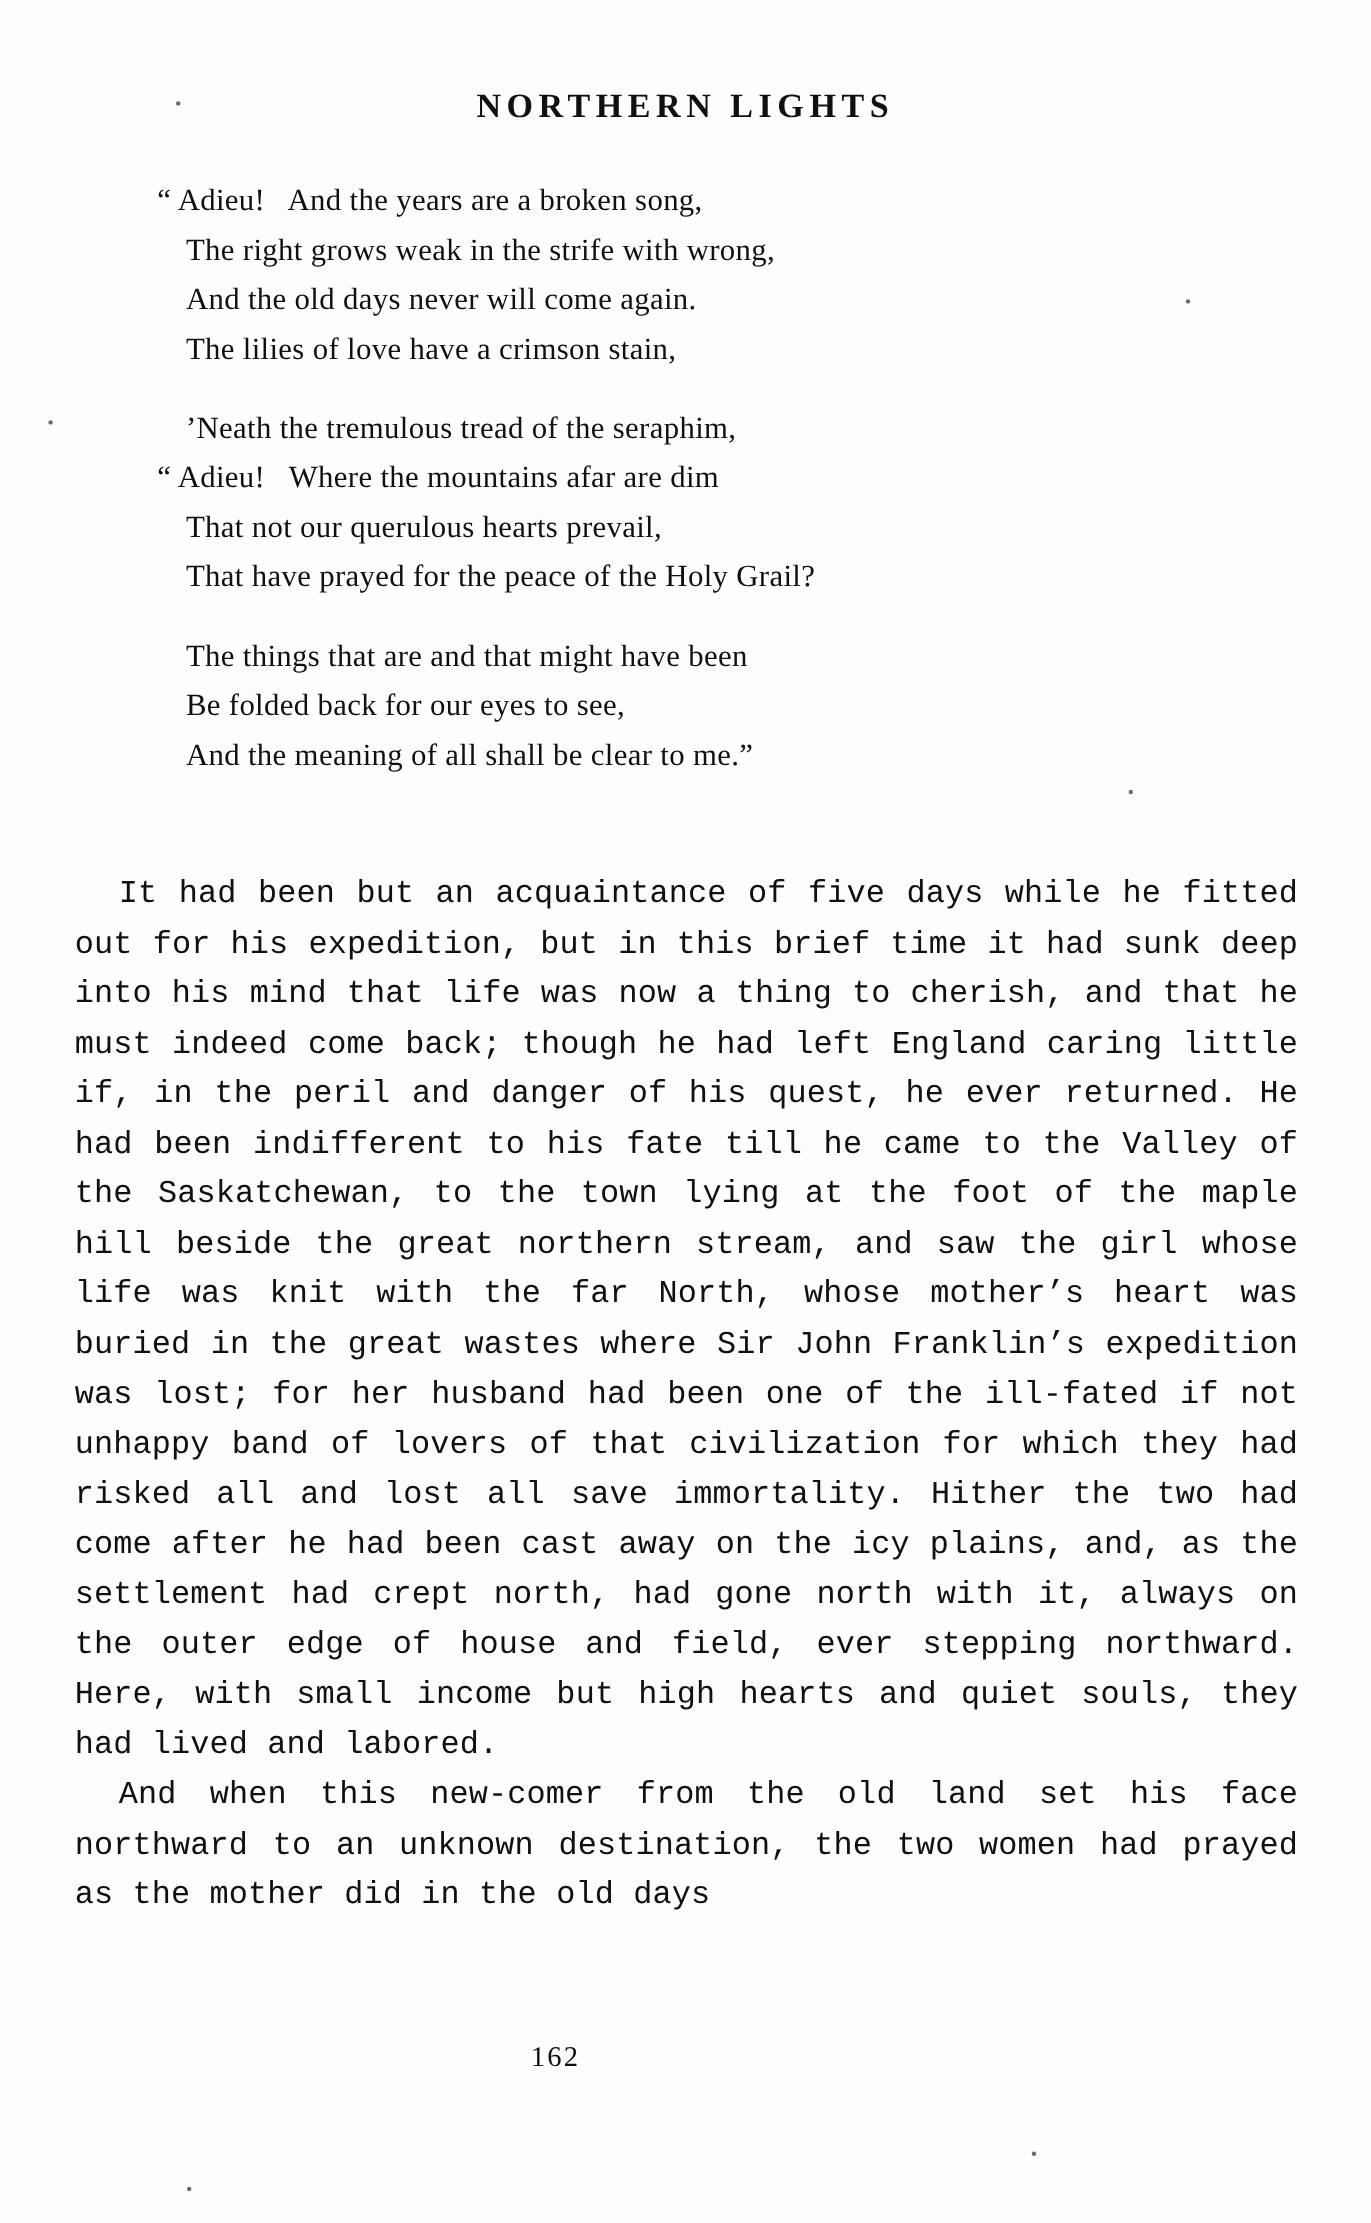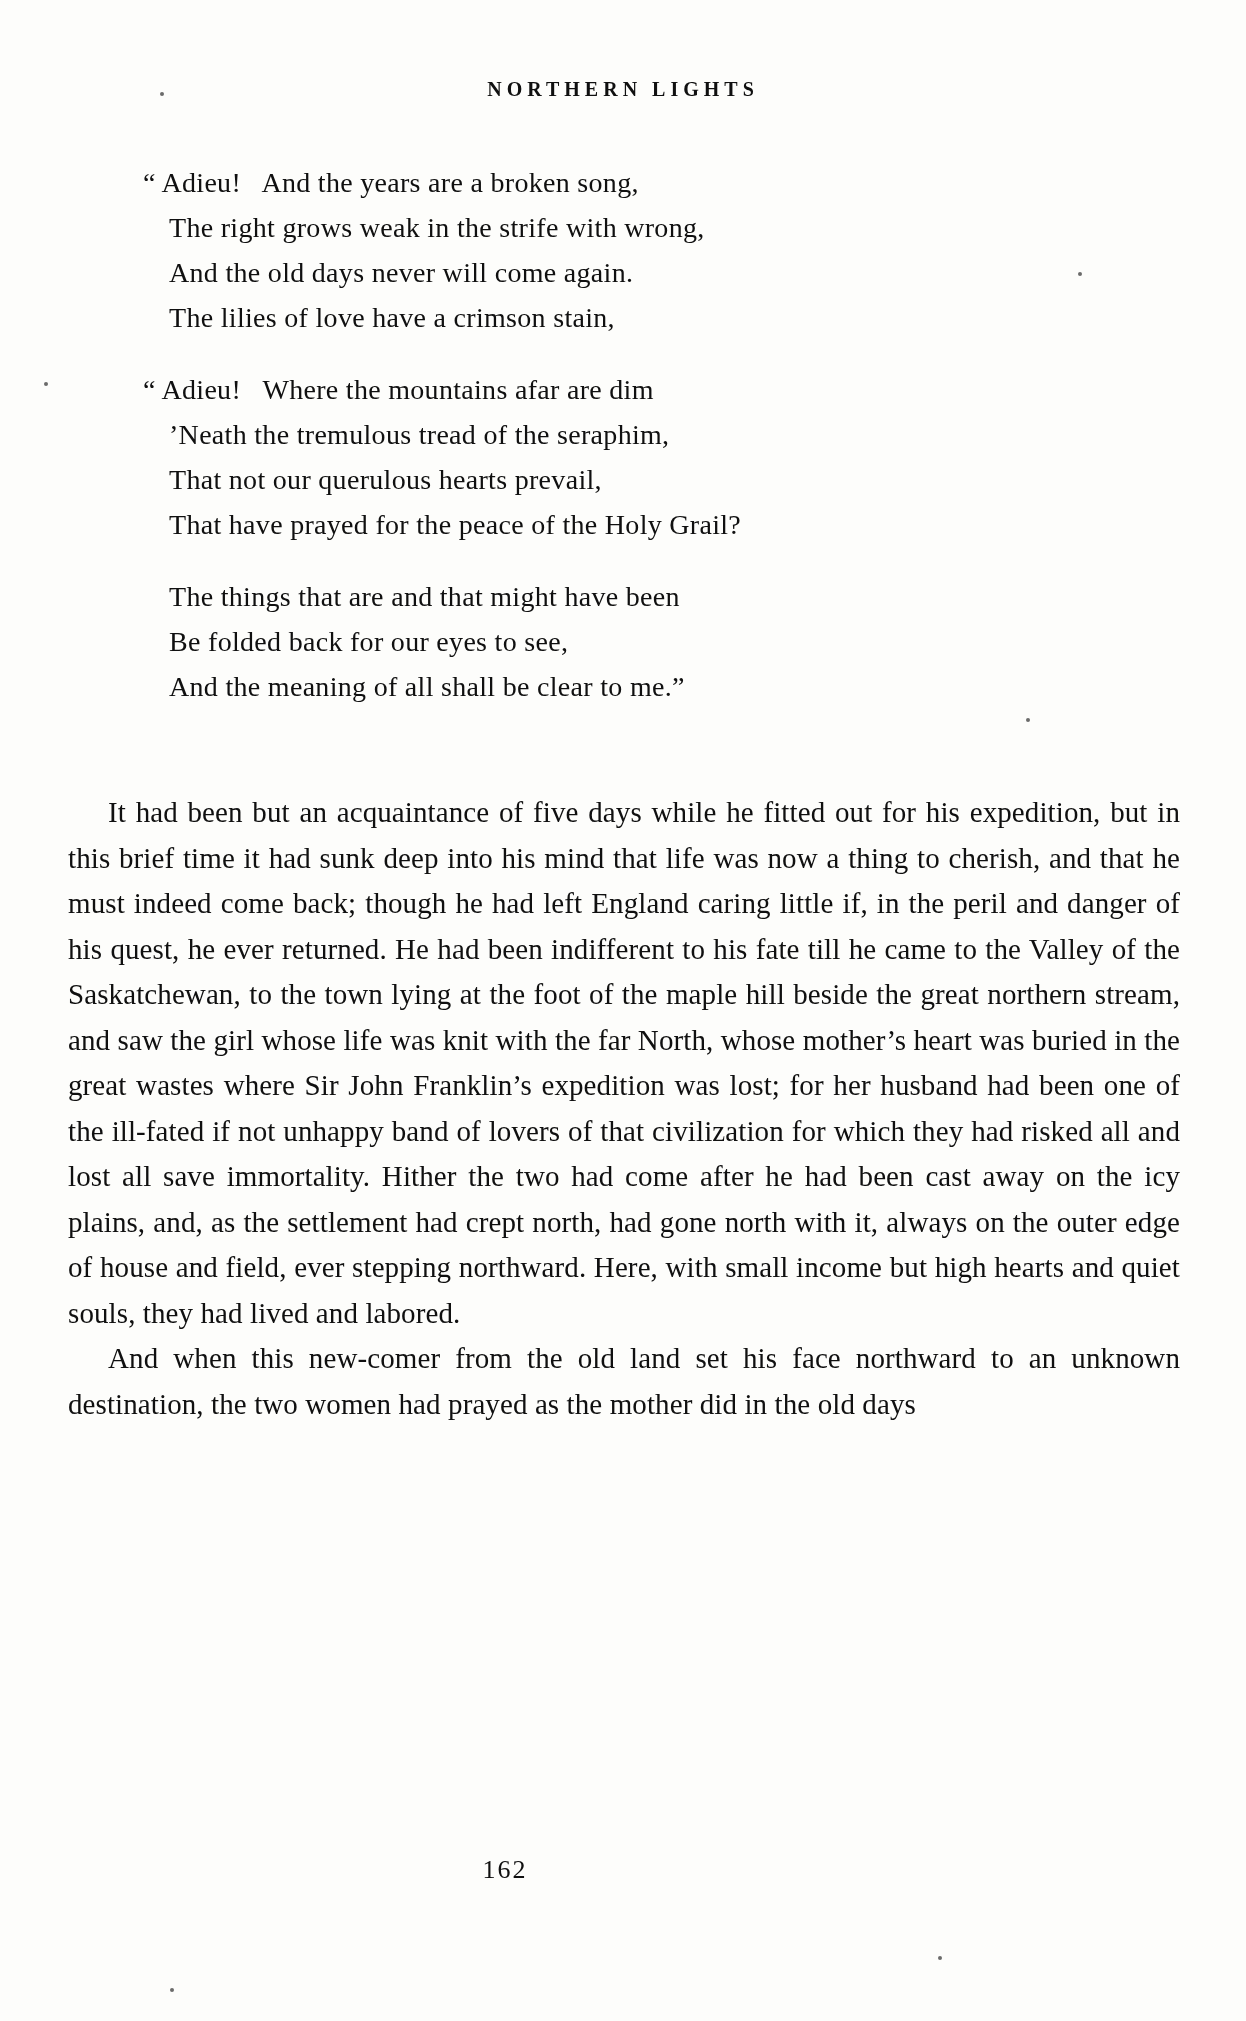--- a/index.html
+++ b/index.html
@@ -21,21 +21,21 @@
     width: 1246px;
     height: 2021px;
     background: #fdfdfb;
   }
   .running-head {
     position: absolute;
     top: 78px;
     left: 0;
     width: 1246px;
     text-align: center;
-    font-size: 20px;
+    font-size: 31px;
     letter-spacing: 5px;
     font-weight: 600;
     font-family: "Liberation Serif", serif;
   }
   .verse-block {
     position: absolute;
     left: 143px;
     top: 160px;
     width: 990px;
   }
@@ -60,20 +60,21 @@
     top: 790px;
     width: 1112px;
     font-size: 29px;
     line-height: 45.5px;
     text-align: justify;
     letter-spacing: 0.1px;
   }
   .prose p {
     margin: 0;
     text-indent: 40px;
+    font-family: Liberation Mono, monospace;
   }
   .folio {
     position: absolute;
     left: 0;
     top: 1855px;
     width: 1010px;
     text-align: center;
     font-size: 26px;
     letter-spacing: 2px;
   }
@@ -96,22 +97,22 @@
   <div class="verse-block">
 
     <div class="stanza">
       <div class="verse-line first">“ Adieu!   And the years are a broken song,</div>
       <div class="verse-line rest">The right grows weak in the strife with wrong,</div>
       <div class="verse-line rest">And the old days never will come again.</div>
       <div class="verse-line rest">The lilies of love have a crimson stain,</div>
     </div>
 
     <div class="stanza">
+      <div class="verse-line rest">’Neath the tremulous tread of the seraphim,</div>
       <div class="verse-line first">“ Adieu!   Where the mountains afar are dim</div>
-      <div class="verse-line rest">’Neath the tremulous tread of the seraphim,</div>
       <div class="verse-line rest">That not our querulous hearts prevail,</div>
       <div class="verse-line rest">That have prayed for the peace of the Holy Grail?</div>
     </div>
 
     <div class="stanza">
       <div class="verse-line rest">The things that are and that might have been</div>
       <div class="verse-line rest">Be folded back for our eyes to see,</div>
       <div class="verse-line rest">And the meaning of all shall be clear to me.”</div>
     </div>
 

